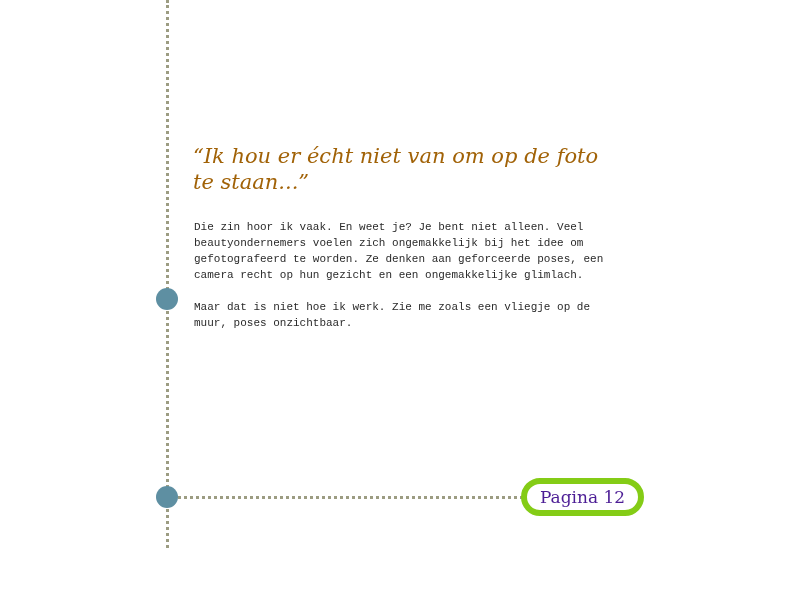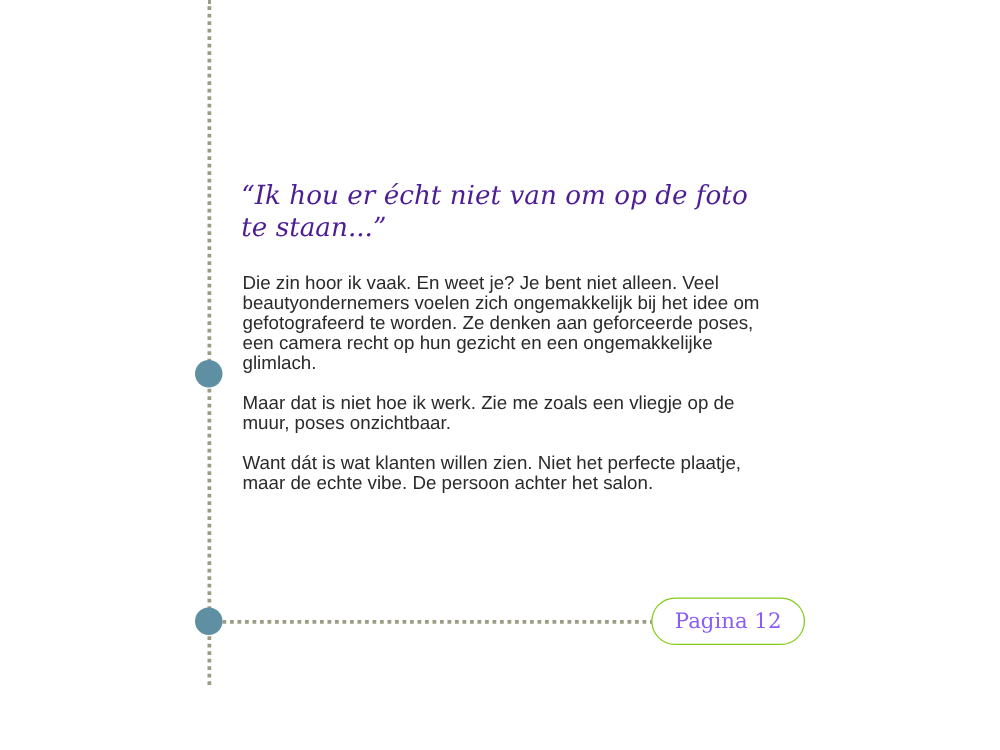--- a/index.html
+++ b/index.html
@@ -4,42 +4,41 @@
 <style>
   html, body { margin: 0; padding: 0; }
   body { width: 800px; height: 600px; background: #ffffff; position: relative; overflow: hidden; }
   .vline { position: absolute; left: 166px; top: 0; width: 0; height: 548px; border-left: 3px dotted #9c9c82; }
   .hline { position: absolute; left: 178px; top: 496px; width: 345px; height: 0; border-top: 3px dotted #9c9c82; }
   .dot { position: absolute; width: 22px; height: 22px; border-radius: 50%; background: #5e8fa2; }
   .dot1 { left: 156px; top: 288px; }
   .dot2 { left: 156px; top: 486px; }
   .title { position: absolute; left: 193px; top: 143px; width: 430px; margin: 0;
     font-family: "DejaVu Serif", serif; font-style: italic; font-weight: normal;
-    font-size: 21px; line-height: 26px; color: #4c1d95; }
+    font-size: 21px; line-height: 26px; color: #a16207; }
   .body { position: absolute; left: 194px; top: 219px; width: 430px;
-    font-family: Liberation Sans, sans-serif; font-size: 15px; line-height: 16px; color: #2a2a2a; }
+    font-family: Liberation Mono, monospace; font-size: 11px; line-height: 16px; color: #2a2a2a; }
   .body p { margin: 0; }
   .p1 { margin-bottom: 16px !important; }
   .p2 { margin-bottom: 16px !important; }
   .p3 { margin-bottom: 32px !important; }
   .p4 { margin-bottom: 16px !important; }
   .pill { position: absolute; left: 521px; top: 478px; width: 123px; height: 38px; box-sizing: border-box;
-    border: 1px solid #84cc16; border-radius: 19px; background: #fff;
+    border: 6px solid #84cc16; border-radius: 19px; background: #fff;
     display: flex; align-items: center; justify-content: center;
-    font-family: "DejaVu Serif", serif; font-size: 17px; color: #8b5cf6; }
+    font-family: "DejaVu Serif", serif; font-size: 17px; color: #4c1d95; }
 </style>
 </head>
 <body>
 
 <div class="vline"></div>
 <div class="hline"></div>
 <div class="dot dot1"></div>
 <div class="dot dot2"></div>
 
 <h1 class="title">“Ik hou er écht niet van om op de foto te staan...”</h1>
 
 <div class="body">
   <p class="p1">Die zin hoor ik vaak. En weet je? Je bent niet alleen. Veel beautyondernemers voelen zich ongemakkelijk bij het idee om gefotografeerd te worden. Ze denken aan geforceerde poses, een camera recht op hun gezicht en een ongemakkelijke glimlach.</p>
   <p class="p2">Maar dat is niet hoe ik werk. Zie me zoals een vliegje op de muur, poses onzichtbaar.</p>
-  <p class="p4">Want dát is wat klanten willen zien. Niet het perfecte plaatje, maar de echte vibe. De persoon achter het salon.</p>
 </div>
 
 <div class="pill">Pagina 12</div>
 
 </body></html>

